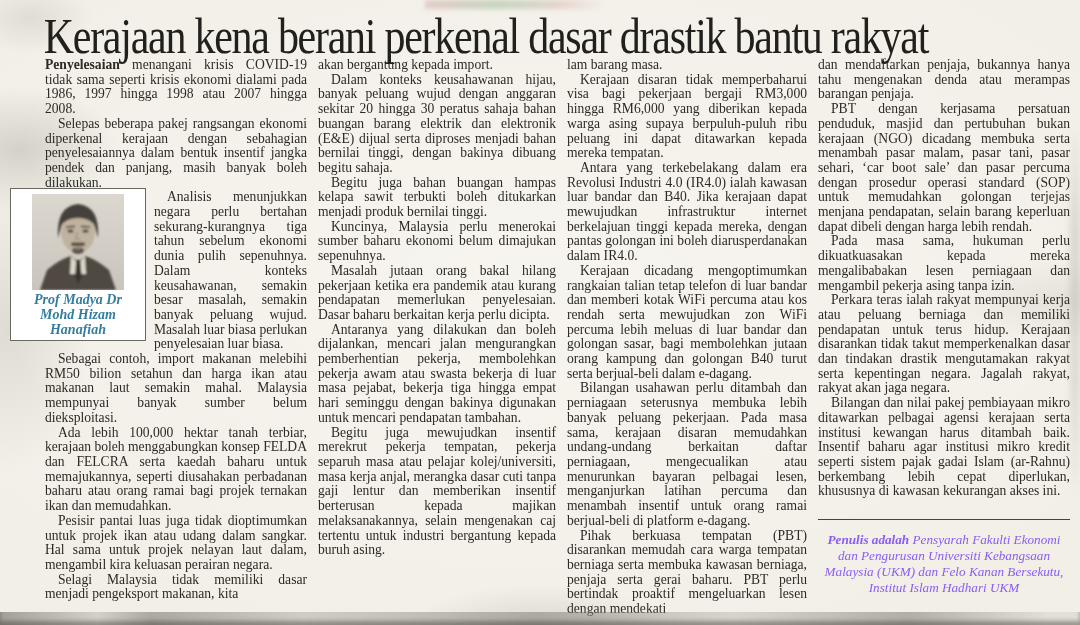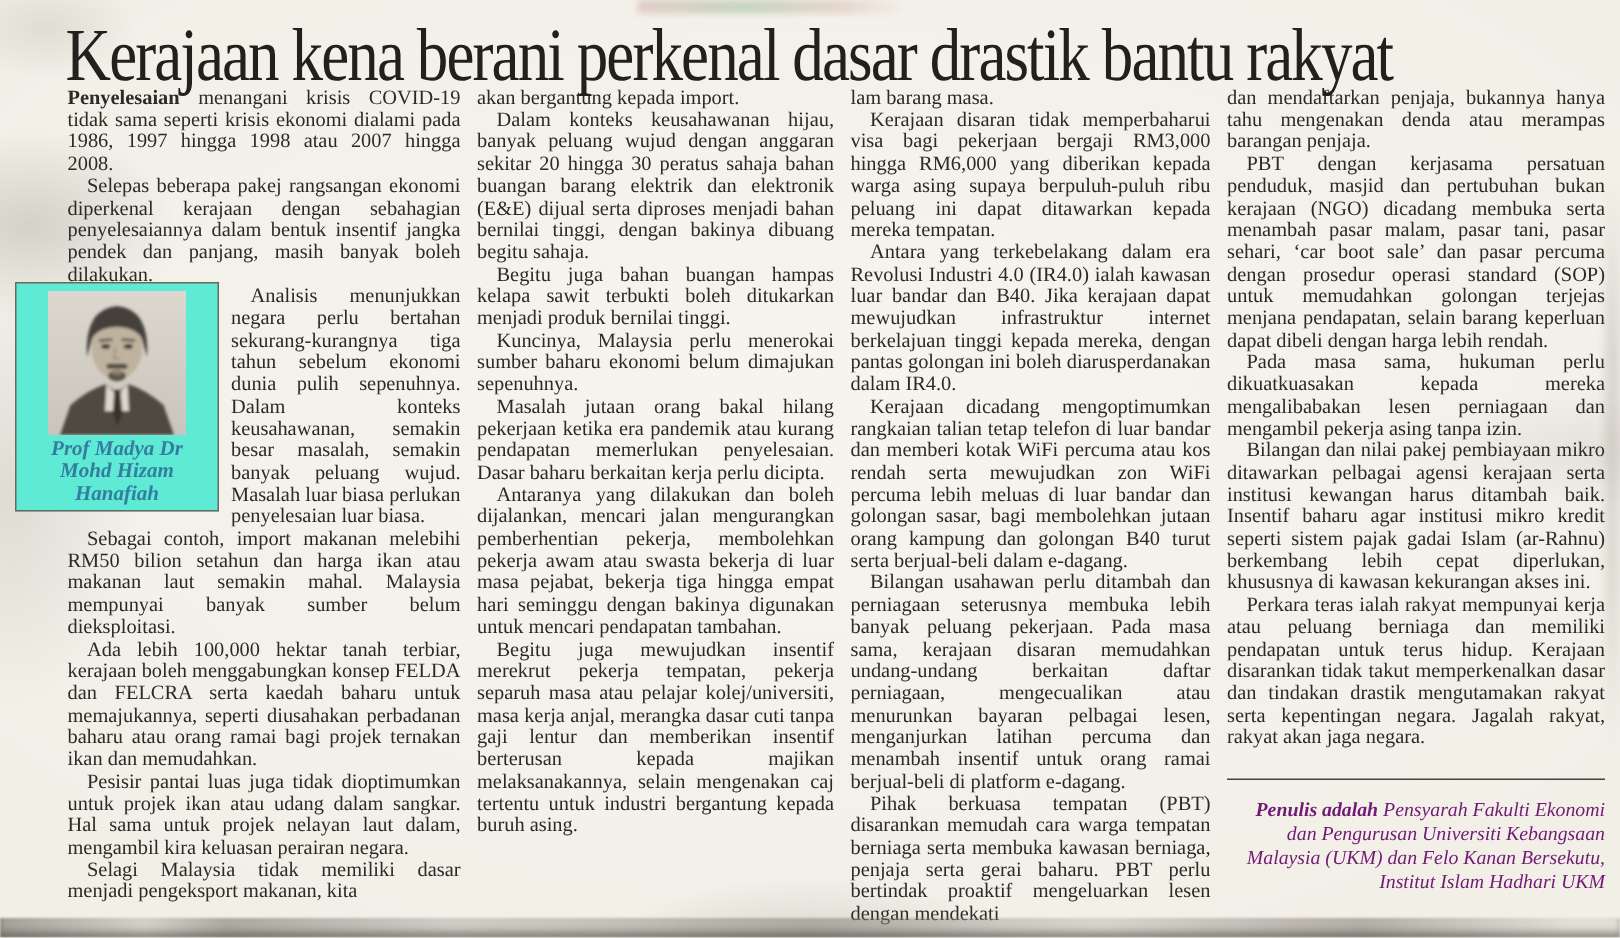--- a/index.html
+++ b/index.html
@@ -36,35 +36,35 @@
   .col1{width:262px;} .col2{width:238px;} .col3{width:240px;} .col4{width:252px;}
   .para{margin:0;}
   .para.ind{text-indent:13px;}
   .para b{font-weight:700;}
   
   .photo-box{
     float:left;width:124px;
     margin:-2px 8px 2px -35px;
     border:1.5px solid #6b685f;
     padding:5px 5px 3px;
-    background:#5eead4;
+    background:#ffffff;
     text-align:center;
   }
   .photo-frame{width:92px;height:96px;margin:0 auto;background:#d6d2c9;}
   .photo-frame svg{display:block;}
   .photo-caption{
     margin-top:2px;
     font-size:14px;line-height:15px;font-weight:700;font-style:italic;
     color:#357d9e;
   }
   
   .sig-rule{border:none;border-top:1.3px solid #44423c;margin:20px 0 12px 0;}
   .sig{
     margin:0;font-style:italic;font-size:13.2px;line-height:16px;
-    text-align:right;color:#701a75;
+    text-align:center;color:#8b5cf6;
   }
   .sig b{font-weight:700;}
   
   .ink-bleed-top{
     position:absolute;top:0;left:425px;width:180px;height:9px;z-index:3;
     background:linear-gradient(90deg, rgba(170,80,80,.22), rgba(95,150,95,.30) 40%, rgba(170,90,80,.18) 75%, transparent);
     filter:blur(2px);
   }
   .scan-smudge-right{
     position:absolute;right:0;top:120px;width:10px;height:380px;z-index:3;
@@ -160,20 +160,20 @@
       <p class="para ind">Kerajaan dicadang mengoptimumkan rangkaian talian tetap telefon di luar bandar dan memberi kotak WiFi percuma atau kos rendah serta mewujudkan zon WiFi percuma lebih meluas di luar bandar dan golongan sasar, bagi membolehkan jutaan orang kampung dan golongan B40 turut serta berjual-beli dalam e-dagang.</p>
       <p class="para ind">Bilangan usahawan perlu ditambah dan perniagaan seterusnya membuka lebih banyak peluang pekerjaan. Pada masa sama, kerajaan disaran memudahkan undang-undang berkaitan daftar perniagaan, mengecualikan atau menurunkan bayaran pelbagai lesen, menganjurkan latihan percuma dan menambah insentif untuk orang ramai berjual-beli di platform e-dagang.</p>
       <p class="para ind">Pihak berkuasa tempatan (PBT) disarankan memudah cara warga tempatan berniaga serta membuka kawasan berniaga, penjaja serta gerai baharu. PBT perlu bertindak proaktif mengeluarkan lesen dengan mendekati</p>
     </div>
 
   <div class="col col4">
     <div>
         <p class="para">dan mendaftarkan penjaja, bukannya hanya tahu mengenakan denda atau merampas barangan penjaja.</p>
         <p class="para ind">PBT dengan kerjasama persatuan penduduk, masjid dan pertubuhan bukan kerajaan (NGO) dicadang membuka serta menambah pasar malam, pasar tani, pasar sehari, ‘car boot sale’ dan pasar percuma dengan prosedur operasi standard (SOP) untuk memudahkan golongan terjejas menjana pendapatan, selain barang keperluan dapat dibeli dengan harga lebih rendah.</p>
         <p class="para ind">Pada masa sama, hukuman perlu dikuatkuasakan kepada mereka mengalibabakan lesen perniagaan dan mengambil pekerja asing tanpa izin.</p>
+        <p class="para ind">Perkara teras ialah rakyat mempunyai kerja atau peluang berniaga dan memiliki pendapatan untuk terus hidup. Kerajaan disarankan tidak takut memperkenalkan dasar dan tindakan drastik mengutamakan rakyat serta kepentingan negara. Jagalah rakyat, rakyat akan jaga negara.</p>
         <p class="para ind">Bilangan dan nilai pakej pembiayaan mikro ditawarkan pelbagai agensi kerajaan serta institusi kewangan harus ditambah baik. Insentif baharu agar institusi mikro kredit seperti sistem pajak gadai Islam (ar-Rahnu) berkembang lebih cepat diperlukan, khususnya di kawasan kekurangan akses ini.</p>
-        <p class="para ind">Perkara teras ialah rakyat mempunyai kerja atau peluang berniaga dan memiliki pendapatan untuk terus hidup. Kerajaan disarankan tidak takut memperkenalkan dasar dan tindakan drastik mengutamakan rakyat serta kepentingan negara. Jagalah rakyat, rakyat akan jaga negara.</p>
       </div>
     <hr class="sig-rule">
     <p class="sig"><b>Penulis adalah</b><span> Pensyarah Fakulti Ekonomi dan Pengurusan Universiti Kebangsaan Malaysia (UKM) dan Felo Kanan Bersekutu, Institut Islam Hadhari UKM</span></p>
   </div>
 
 </div>
 
 </body></html>

